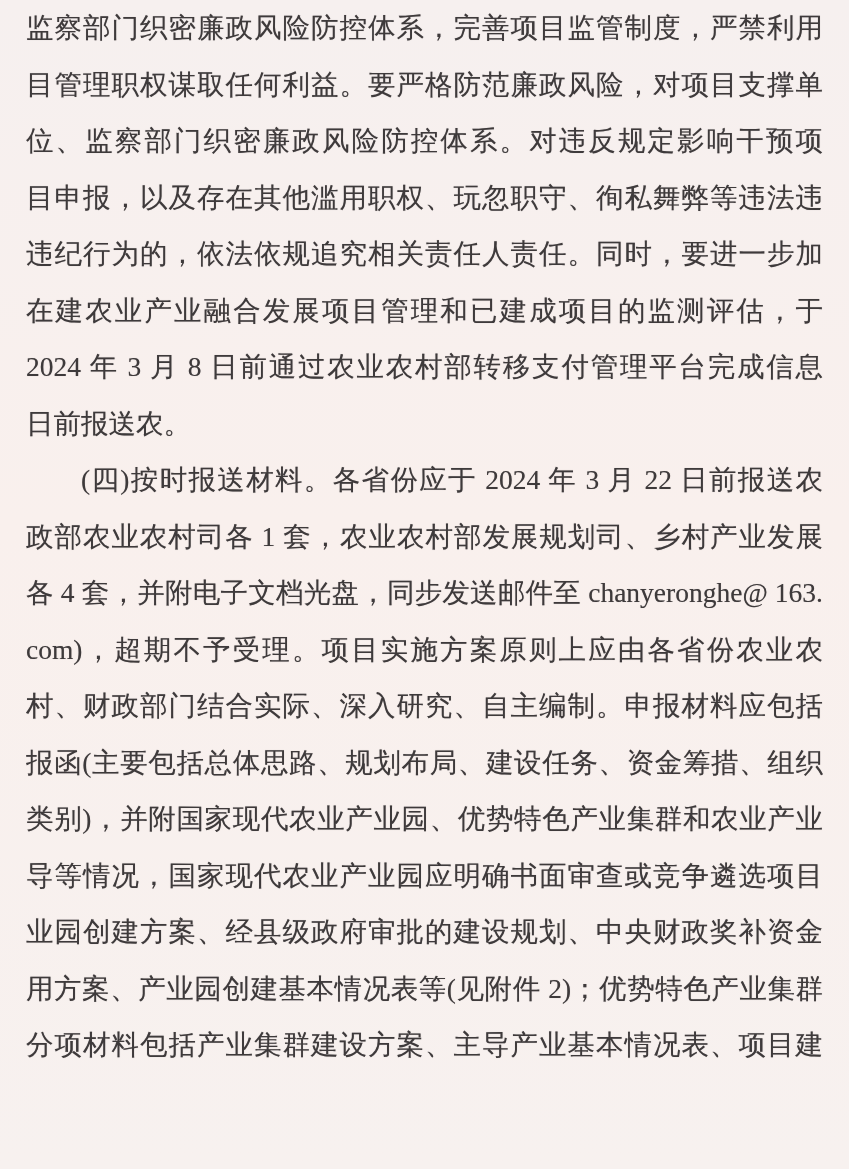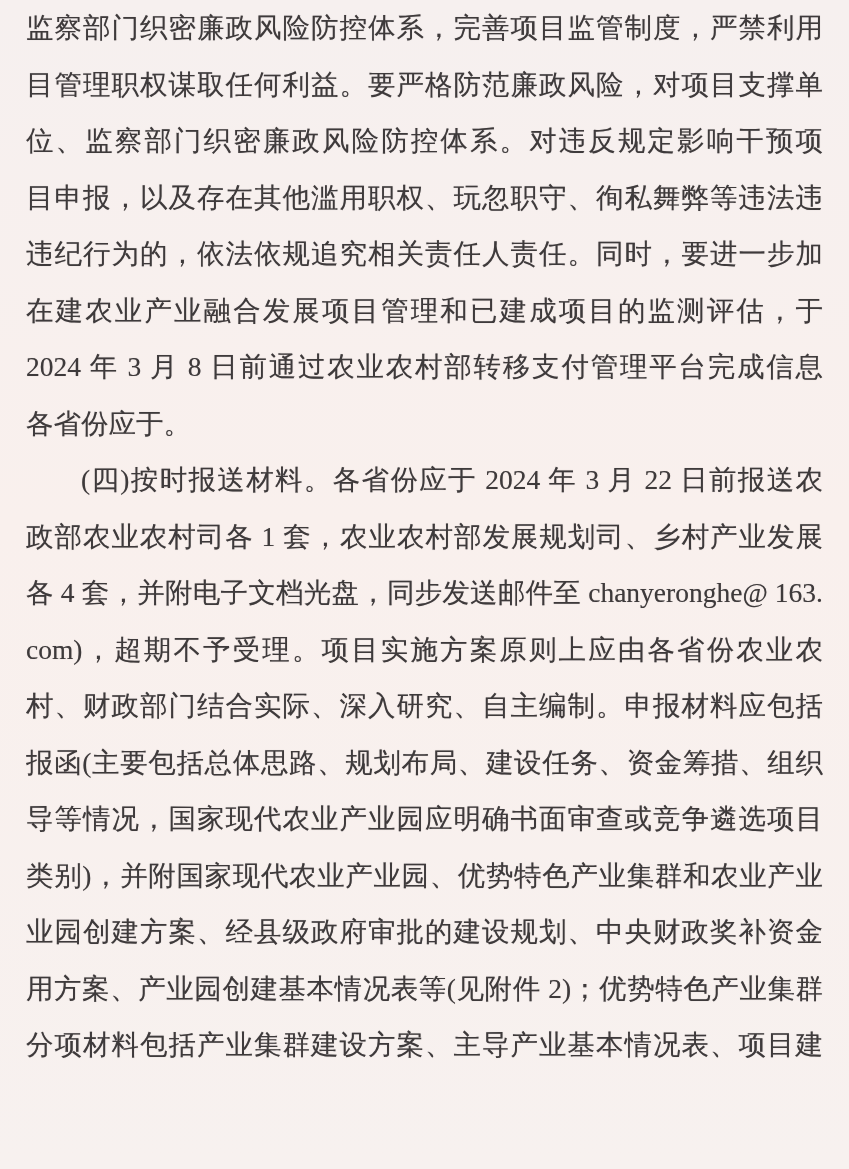--- a/index.html
+++ b/index.html
@@ -49,28 +49,28 @@
 
 <div class="page">
     <div class="paragraph">
       <div class="line">监察部门织密廉政风险防控体系，完善项目监管制度，严禁利用项</div>
       <div class="line">目管理职权谋取任何利益。要严格防范廉政风险，对项目支撑单</div>
       <div class="line">位、监察部门织密廉政风险防控体系。对违反规定影响干预项</div>
       <div class="line">目申报，以及存在其他滥用职权、玩忽职守、徇私舞弊等违法违规</div>
       <div class="line">违纪行为的，依法依规追究相关责任人责任。同时，要进一步加强</div>
       <div class="line">在建农业产业融合发展项目管理和已建成项目的监测评估，于</div>
       <div class="line">2024 年 3 月 8 日前通过农业农村部转移支付管理平台完成信息</div>
-      <div class="line last-left">各省份应于。</div>
+      <div class="line last-left">日前报送农。</div>
     </div>
     <div class="paragraph">
       <div class="line indent"><b>(四)按时报送材料。</b><span>各省份应于 2024 年 3 月 22 日前报送农</span></div>
       <div class="line">政部农业农村司各 1 套，农业农村部发展规划司、乡村产业发展司</div>
       <div class="line">各 4 套，并附电子文档光盘，同步发送邮件至 chanyeronghe@ 163.</div>
       <div class="line">com)，超期不予受理。项目实施方案原则上应由各省份农业农</div>
       <div class="line">村、财政部门结合实际、深入研究、自主编制。申报材料应包括申</div>
       <div class="line">报函(主要包括总体思路、规划布局、建设任务、资金筹措、组织领</div>
+      <div class="line">类别)，并附国家现代农业产业园、优势特色产业集群和农业产业</div>
       <div class="line">导等情况，国家现代农业产业园应明确书面审查或竞争遴选项目</div>
-      <div class="line">类别)，并附国家现代农业产业园、优势特色产业集群和农业产业</div>
       <div class="line">业园创建方案、经县级政府审批的建设规划、中央财政奖补资金使</div>
       <div class="line">用方案、产业园创建基本情况表等(见附件 2)；优势特色产业集群</div>
       <div class="line">分项材料包括产业集群建设方案、主导产业基本情况表、项目建设</div>
     </div>
   </div>
 
 </body></html>

